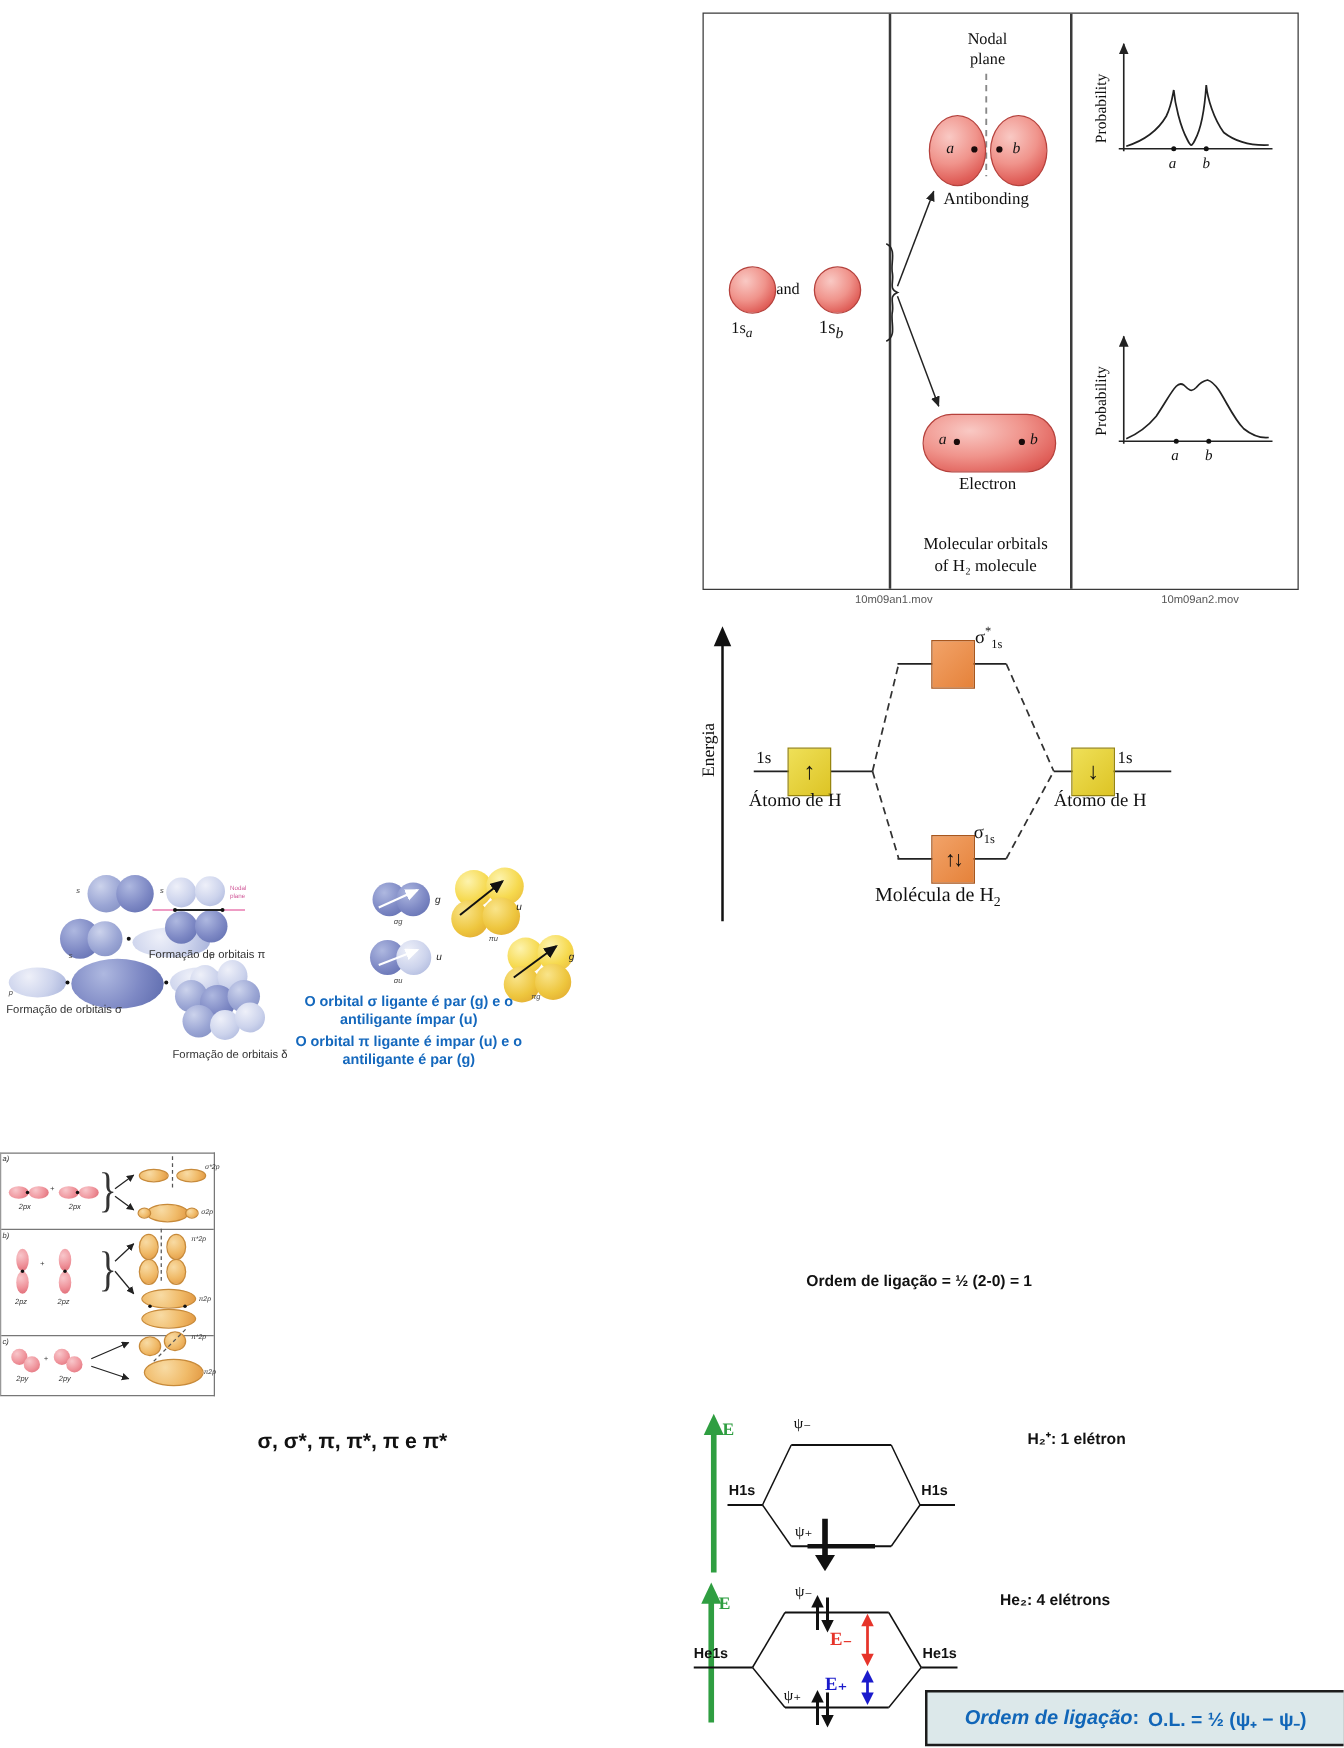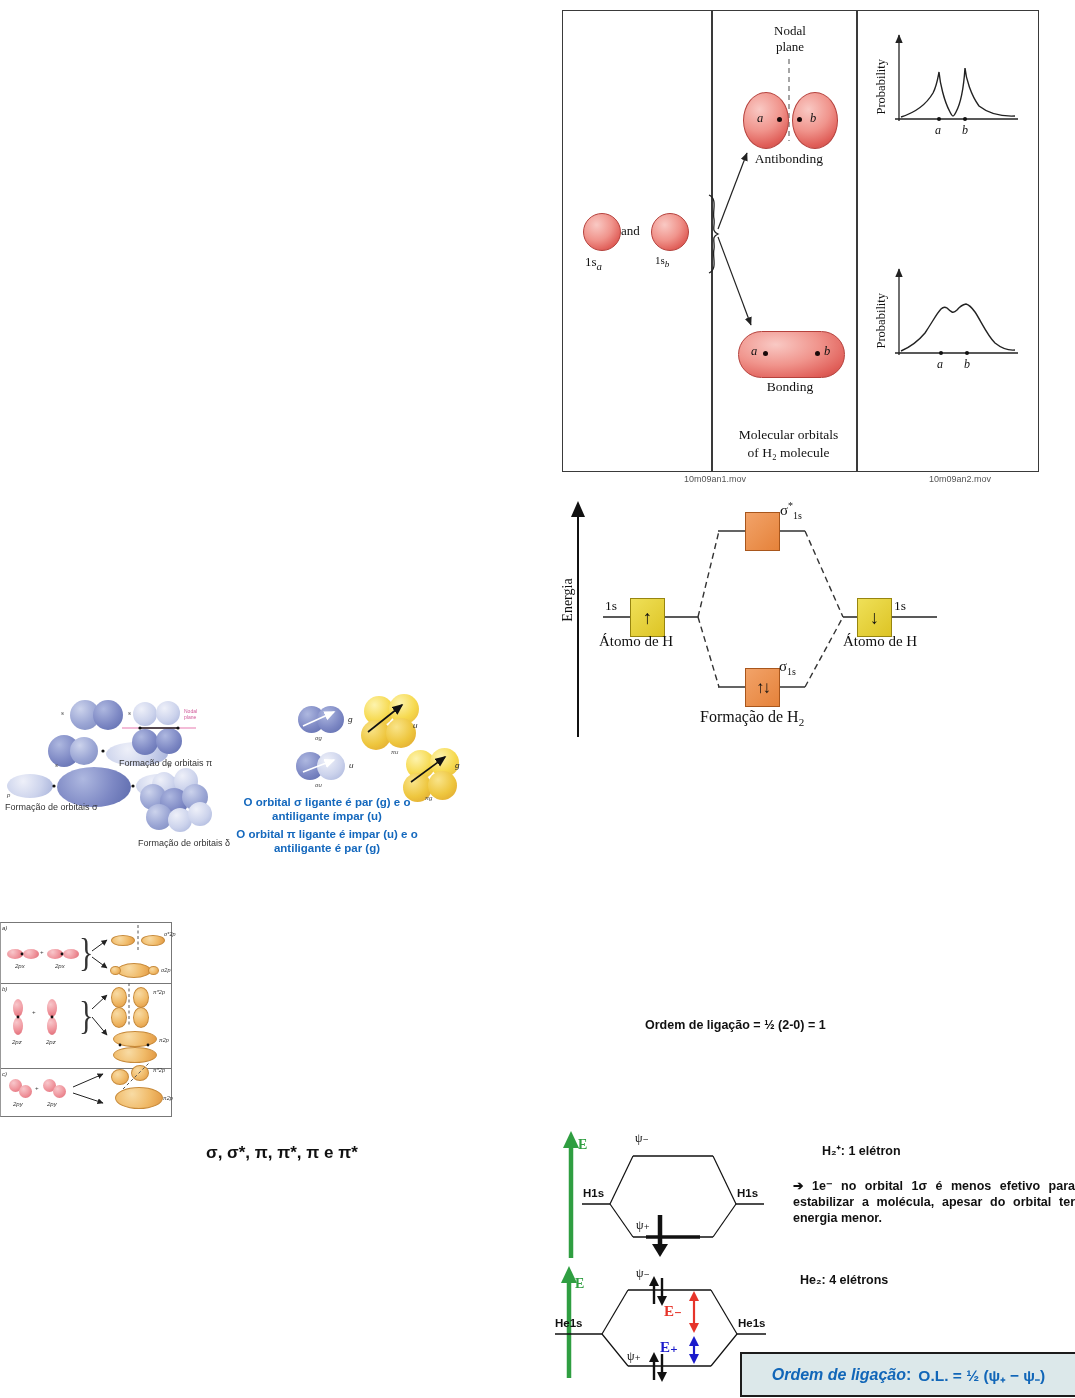--- a/index.html
+++ b/index.html
@@ -91,38 +91,38 @@
       <line x1="332" y1="342" x2="455" y2="342" stroke="#222" stroke-width="1.3"></line>
       <path d="M338,340 Q352,334 362,322 C370,310 374,302 378,298 Q381,295 384,297 Q387,300 389,301 Q391,302 394,299 Q398,294 403,293 Q407,294 412,301 C418,310 424,324 432,332 Q442,340 452,339" fill="none" stroke="#222" stroke-width="1.4"></path>
       <circle cx="378" cy="342" r="2" fill="#111"></circle>
         <circle cx="404" cy="342" r="2" fill="#111"></circle>
     </svg>
 
     <div class="red-orb" style="left:20px;top:202px;width:36px;height:36px"></div>
     <div class="red-orb" style="left:88px;top:202px;width:36px;height:36px"></div>
     <span class="abs serif" style="left:58px;top:212px;font-size:13px">and</span>
     <span class="abs serif" style="left:22px;top:243px;font-size:13px"><span>1s</span><sub class="it">a</sub></span>
-    <span class="abs serif" style="left:92px;top:243px;font-size:11px"><span>1s</span><sub class="it">b</sub></span>
+    <span class="abs serif" style="left:92px;top:243px;font-size:15px"><span>1s</span><sub class="it">b</sub></span>
 
     <div class="abs serif pre ctr" style="left:196px;top:12px;width:62px;font-size:13px;line-height:1.25">Nodal
 plane</div>
     <div class="red-orb" style="left:180px;top:81px;width:44px;height:55px"></div>
     <div class="red-orb" style="left:229px;top:81px;width:44px;height:55px"></div>
     <div class="dotn" style="left:214px;top:106px"></div>
     <div class="dotn" style="left:234px;top:106px"></div>
     <span class="abs serif it" style="left:194px;top:100px;font-size:12.5px">a</span>
     <span class="abs serif it" style="left:247px;top:100px;font-size:12.5px">b</span>
     <div class="abs serif ctr" style="left:176px;top:140px;width:100px;font-size:13.5px">Antibonding</div>
 
     <div class="red-pill" style="left:175px;top:320px;width:105px;height:45px"></div>
     <div class="dotn" style="left:200px;top:340px"></div>
     <div class="dotn" style="left:252px;top:340px"></div>
     <span class="abs serif it" style="left:188px;top:333px;font-size:12.5px">a</span>
     <span class="abs serif it" style="left:261px;top:333px;font-size:12.5px">b</span>
-    <div class="abs serif ctr" style="left:182px;top:368px;width:90px;font-size:13.5px">Bonding</div>
+    <div class="abs serif ctr" style="left:182px;top:368px;width:90px;font-size:13.5px">Electron</div>
     <div class="abs serif figtext pre ctr" style="left:153px;top:415px;width:145px">Molecular orbitals
 of H₂ molecule</div>
 
     <div class="abs serif vlabel" style="left:282px;top:60px;width:72px">Probability</div>
     <span class="abs serif it" style="left:372px;top:112px;font-size:12px">a</span>
     <span class="abs serif it" style="left:399px;top:112px;font-size:12px">b</span>
     <div class="abs serif vlabel" style="left:282px;top:294px;width:72px">Probability</div>
     <span class="abs serif it" style="left:374px;top:346px;font-size:12px">a</span>
     <span class="abs serif it" style="left:401px;top:346px;font-size:12px">b</span>
   </div>
@@ -155,21 +155,21 @@
         <span>↓</span>
       </div>
     <span class="abs serif" style="left:339px;top:103px;font-size:13.5px">1s</span>
     <div class="abs serif" style="left:288px;top:138px;font-size:15px">Átomo de H</div>
     <div class="en-box en-orange" style="left:190px;top:17px"></div>
     <span class="abs serif" style="left:225px;top:5px;font-size:15px"><span>σ</span><sup style="font-size:10px">*</sup><sub style="font-size:10px">1s</sub></span>
     <div class="en-box en-orange" style="left:190px;top:173px;font-size:17px;letter-spacing:-2px">
         <span>↑↓</span>
       </div>
     <span class="abs serif" style="left:224px;top:163px;font-size:15px"><span>σ</span><sub style="font-size:10px">1s</sub></span>
-    <div class="abs serif" style="left:145px;top:213px;font-size:16px"><span>Formação de H</span><sub style="font-size:11px">2</sub></div>
+    <div class="abs serif" style="left:145px;top:213px;font-size:16px"><span>Molécula de H</span><sub style="font-size:11px">2</sub></div>
   </div>
 
   <div class="abs" style="left:0;top:688px;width:470px;height:175px">
 
     <div class="bl-m" style="left:70px;top:12px;width:30px;height:30px"></div>
     <div class="bl-d" style="left:93px;top:12px;width:30px;height:30px"></div>
     <span class="abs fm-sub" style="left:61px;top:22px">s</span>
     <span class="abs fm-sub" style="left:128px;top:22px">s</span>
 
     <div class="bl-d" style="left:48px;top:47px;width:32px;height:32px"></div>
@@ -352,21 +352,20 @@
       <line x1="110" y1="90" x2="110" y2="122" stroke="#111" stroke-width="4.5"></line>
       <polygon points="110,132 102,119 118,119" fill="#111"></polygon>
     </svg>
     <span class="abs b serif" style="left:28px;top:12px;font-size:14px;color:#2f9e41">E</span>
     <span class="abs psi" style="left:85px;top:6px">ψ₋</span>
     <span class="abs mo-lvl-lab" style="left:33px;top:62px">H1s</span>
     <span class="abs mo-lvl-lab" style="left:187px;top:62px">H1s</span>
     <span class="abs psi" style="left:86px;top:93px">ψ₊</span>
   </div>
   <div class="abs boldtxt" style="left:822px;top:1143px">H₂⁺: 1 elétron</div>
-  <div class="abs boldtxt" style="left:793px;top:1178px;width:282px;text-align:justify">➔ 1e⁻ no orbital 1σ é menos efetivo para estabilizar a molécula, apesar do orbital ter energia menor.</div>
 
   <div class="abs" style="left:548px;top:1258px;width:260px;height:140px">
     <svg class="abs" style="left:0;top:0" width="260" height="140" viewBox="0 0 260 140">
       <line x1="21" y1="120" x2="21" y2="20" stroke="#2f9e41" stroke-width="4.5"></line>
       <polygon points="21,8 13,25 29,25" fill="#2f9e41"></polygon>
       <line x1="7" y1="76" x2="54" y2="76" stroke="#111" stroke-width="1.5"></line>
       <line x1="189" y1="76" x2="218" y2="76" stroke="#111" stroke-width="1.5"></line>
       <line x1="80" y1="32" x2="163" y2="32" stroke="#111" stroke-width="1.5"></line>
       <line x1="80" y1="108" x2="163" y2="108" stroke="#111" stroke-width="1.5"></line>
       <line x1="54" y1="76" x2="80" y2="32" stroke="#111" stroke-width="1.2"></line>

